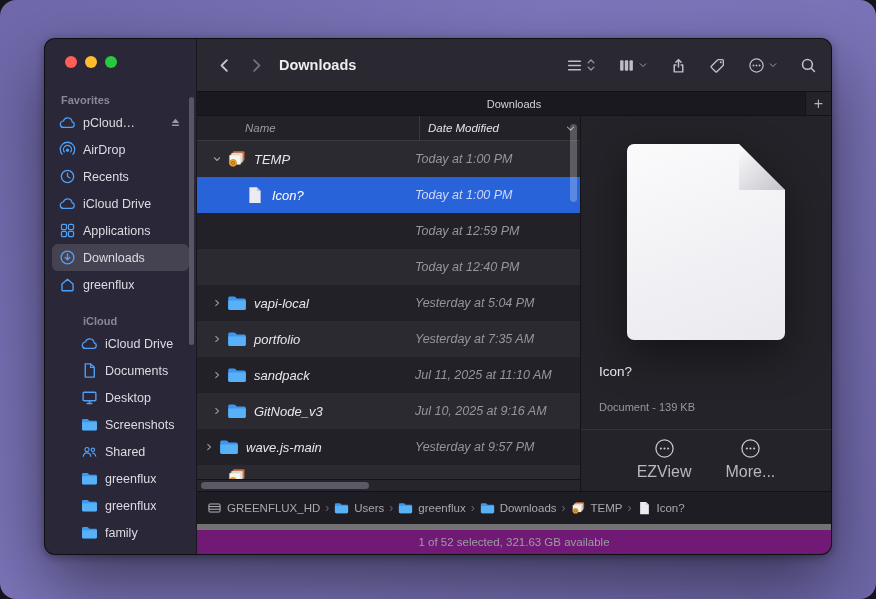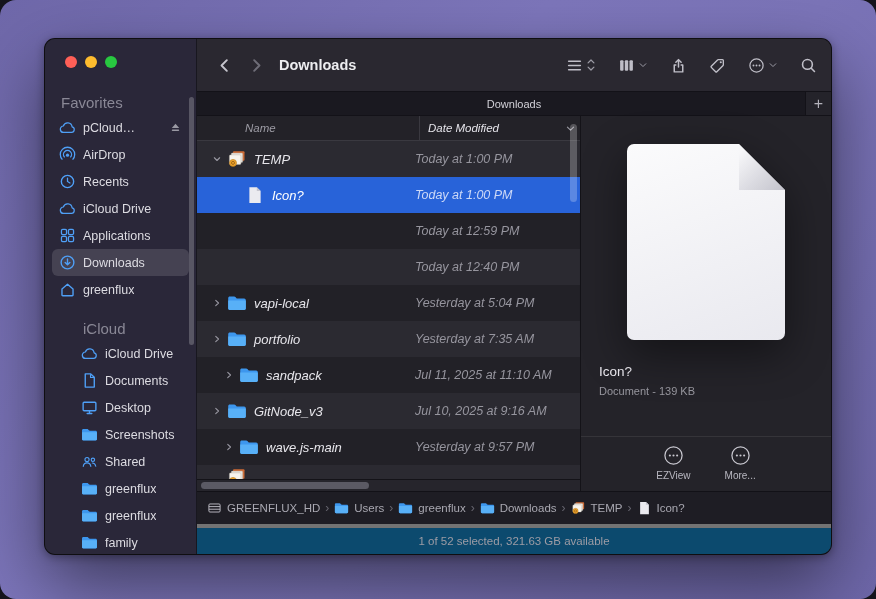--- a/index.html
+++ b/index.html
@@ -7,21 +7,21 @@
   body{position:relative;}
   .desktop{position:absolute;inset:0;border-radius:16px;background:linear-gradient(130deg,#6f68aa 0%,#7d76bb 40%,#7b74b8 60%,#6e67a9 100%);}
   .window{position:absolute;left:44px;top:38px;width:788px;height:517px;border-radius:11px;overflow:hidden;display:flex;background:#222127;border:1px solid rgba(0,0,0,.55);box-shadow:0 30px 70px rgba(0,0,0,.5),0 2px 10px rgba(0,0,0,.35);}
   
   .sidebar{width:152px;flex:none;background:#2a2739;position:relative;display:flex;flex-direction:column;border-right:1px solid #18171f;overflow:hidden;}
   .traffic{display:flex;gap:8px;padding:17px 0 0 20px;height:46px;flex:none;}
   .tl{width:12px;height:12px;border-radius:50%;}
   .tl.red{background:#ff5f57}.tl.yellow{background:#febc2e}.tl.green{background:#28c840}
   .sb-section{padding-top:6px;}
   .sb-section + .sb-section{padding-top:14px;margin-left:22px;}
-  .sb-header{font-size:15px;color:#8a8896;font-weight:400;padding:3px 12px 3px 16px;}
+  .sb-header{font-size:11px;color:#8a8896;font-weight:700;padding:3px 12px 3px 16px;}
   .sb-item{display:flex;align-items:center;height:27px;margin:0 7px;padding:0 7px;border-radius:6px;gap:7px;color:#dddce2;font-size:12.5px;cursor:default;}
   .sb-item.selected{background:rgba(255,255,255,.13);}
   .sb-item .icon{width:17px;height:17px;color:#4fa0f7;flex:none;}
   .sb-item .icon.trail{margin-left:auto;width:13px;height:13px;color:#9a99a3;}
   .sb-label{white-space:nowrap;overflow:hidden;text-overflow:ellipsis;}
   .sb-scrollbar{position:absolute;right:2px;top:58px;width:5px;height:248px;border-radius:3px;background:rgba(255,255,255,.22);}
   
   .main{flex:1;display:flex;flex-direction:column;min-width:0;background:#222127;}
   .toolbar{height:52px;flex:none;background:#2a2830;display:flex;align-items:center;padding:0 14px;gap:6px;}
   .navbtn{background:none;border:none;width:26px;height:26px;display:flex;align-items:center;justify-content:center;color:#c6c5cd;}
@@ -61,31 +61,31 @@
   .frow.partial{height:17px;overflow:hidden;align-items:flex-start;padding-top:3px;}
   .vscroll{position:absolute;right:3px;top:8px;width:7px;height:78px;border-radius:4px;background:rgba(255,255,255,.24);}
   .hscroll-track{position:absolute;left:0;right:0;bottom:0;height:12px;background:#26252c;border-top:1px solid #141318;}
   .hscroll{position:absolute;left:4px;bottom:2px;width:168px;height:7px;border-radius:4px;background:#5b5a64;}
   
   .preview{flex:1;background:#242329;display:flex;flex-direction:column;position:relative;min-width:0;}
   .doc-wrap{margin:28px auto 0;filter:drop-shadow(0 14px 22px rgba(0,0,0,.45));flex:none;}
   .bigdoc{width:158px;height:196px;background:linear-gradient(160deg,#fbfbfc,#e9e9ef);border-radius:7px;clip-path:polygon(0 0,calc(100% - 46px) 0,100% 46px,100% 100%,0 100%);position:relative;}
   .fold{position:absolute;top:0;right:0;width:46px;height:46px;clip-path:polygon(0 0,100% 100%,0 100%);background:linear-gradient(to bottom right,#f7f7f9 10%,#dcdce2 55%,#c3c3cc 100%);filter:drop-shadow(-2px 2px 3px rgba(0,0,0,.2));}
   .pv-title{font-size:13.5px;color:#eceaf0;margin:24px 0 0 18px;}
-  .pv-sub{font-size:11px;color:#98979f;margin:6px 0 0 18px;}
+  .pv-sub{font-size:11px;color:#98979f;margin:22px 0 0 18px;}
   .pv-actions{margin-top:auto;border-top:1px solid rgba(255,255,255,.08);display:flex;justify-content:center;gap:34px;padding:8px 0 10px;}
   .pv-action{display:flex;flex-direction:column;align-items:center;gap:4px;color:#c9c8d0;background:none;border:none;}
   .pv-action .icon{width:21px;height:21px;}
-  .pv-action .label{font-size:10px;color:#b9b8c1;}
+  .pv-action .label{font-size:16px;color:#b9b8c1;}
   
   .pathbar{height:29px;flex:none;background:#1e1d24;border-top:1px solid #121117;display:flex;align-items:center;padding:16px 10px;gap:3px;font-size:11.5px;color:#a9a8b1;overflow:hidden;white-space:nowrap;}
   .pitem{display:flex;align-items:center;gap:5px;}
   .pitem .icon{width:15px;height:14px;color:#b9b8c1;}
   .psep{color:#66656f;margin:0 2px;font-size:12px;}
-  .statusbar{height:30px;flex:none;background:#0c4a6e;border-top:4px solid #737373;display:flex;align-items:center;justify-content:center;font-size:11.5px;color:#9d9ca5;}
+  .statusbar{height:30px;flex:none;background:#701a75;border-top:6px solid #737373;display:flex;align-items:center;justify-content:center;font-size:11.5px;color:#9d9ca5;}
 </style>
 </head>
 <body>
 
 <div class="desktop">
   <div class="window">
 
     <aside class="sidebar">
       <div class="traffic" id="traffic">
           <span class="tl red"></span>
@@ -430,21 +430,21 @@
                     <svg viewBox="0 0 20 16">
                       <path d="M1.2 3.1c0-.9.72-1.6 1.6-1.6h4.4c.47 0 .92.2 1.23.56l.83.94c.3.35.75.55 1.22.55h6.7c.9 0 1.6.72 1.6 1.6v8.2c0 .9-.72 1.6-1.6 1.6H2.8c-.9 0-1.6-.72-1.6-1.6z" fill="#3d97ee"></path>
                       <path d="M1.2 5.4h17.6v7.9c0 .9-.72 1.6-1.6 1.6H2.8c-.9 0-1.6-.72-1.6-1.6z" fill="#58b0f7"></path>
                     </svg>
                   </span>
                   <span class="ftext">portfolio</span>
                 </span>
                 <span class="fdate">Yesterday at 7:35 AM</span>
               </div>
               <div class="frow dark">
-                <span class="fname" style="padding-left:24px">
+                <span class="fname" style="padding-left:12px">
                   <span class="disc">
                     <svg viewBox="0 0 16 16">
                       <path d="M6 3.8 10.4 8 6 12.2" fill="none" stroke="currentColor" stroke-width="1.8" stroke-linecap="round" stroke-linejoin="round"></path>
                     </svg>
                   </span>
                   <span class="icon ficon">
                     <svg viewBox="0 0 20 16">
                       <path d="M1.2 3.1c0-.9.72-1.6 1.6-1.6h4.4c.47 0 .92.2 1.23.56l.83.94c.3.35.75.55 1.22.55h6.7c.9 0 1.6.72 1.6 1.6v8.2c0 .9-.72 1.6-1.6 1.6H2.8c-.9 0-1.6-.72-1.6-1.6z" fill="#3d97ee"></path>
                       <path d="M1.2 5.4h17.6v7.9c0 .9-.72 1.6-1.6 1.6H2.8c-.9 0-1.6-.72-1.6-1.6z" fill="#58b0f7"></path>
                     </svg>
@@ -464,21 +464,21 @@
                     <svg viewBox="0 0 20 16">
                       <path d="M1.2 3.1c0-.9.72-1.6 1.6-1.6h4.4c.47 0 .92.2 1.23.56l.83.94c.3.35.75.55 1.22.55h6.7c.9 0 1.6.72 1.6 1.6v8.2c0 .9-.72 1.6-1.6 1.6H2.8c-.9 0-1.6-.72-1.6-1.6z" fill="#3d97ee"></path>
                       <path d="M1.2 5.4h17.6v7.9c0 .9-.72 1.6-1.6 1.6H2.8c-.9 0-1.6-.72-1.6-1.6z" fill="#58b0f7"></path>
                     </svg>
                   </span>
                   <span class="ftext">GitNode_v3</span>
                 </span>
                 <span class="fdate">Jul 10, 2025 at 9:16 AM</span>
               </div>
               <div class="frow dark">
-                <span class="fname" style="padding-left:24px">
+                <span class="fname" style="padding-left:4px">
                   <span class="disc">
                     <svg viewBox="0 0 16 16">
                       <path d="M6 3.8 10.4 8 6 12.2" fill="none" stroke="currentColor" stroke-width="1.8" stroke-linecap="round" stroke-linejoin="round"></path>
                     </svg>
                   </span>
                   <span class="icon ficon">
                     <svg viewBox="0 0 20 16">
                       <path d="M1.2 3.1c0-.9.72-1.6 1.6-1.6h4.4c.47 0 .92.2 1.23.56l.83.94c.3.35.75.55 1.22.55h6.7c.9 0 1.6.72 1.6 1.6v8.2c0 .9-.72 1.6-1.6 1.6H2.8c-.9 0-1.6-.72-1.6-1.6z" fill="#3d97ee"></path>
                       <path d="M1.2 5.4h17.6v7.9c0 .9-.72 1.6-1.6 1.6H2.8c-.9 0-1.6-.72-1.6-1.6z" fill="#58b0f7"></path>
                     </svg>

